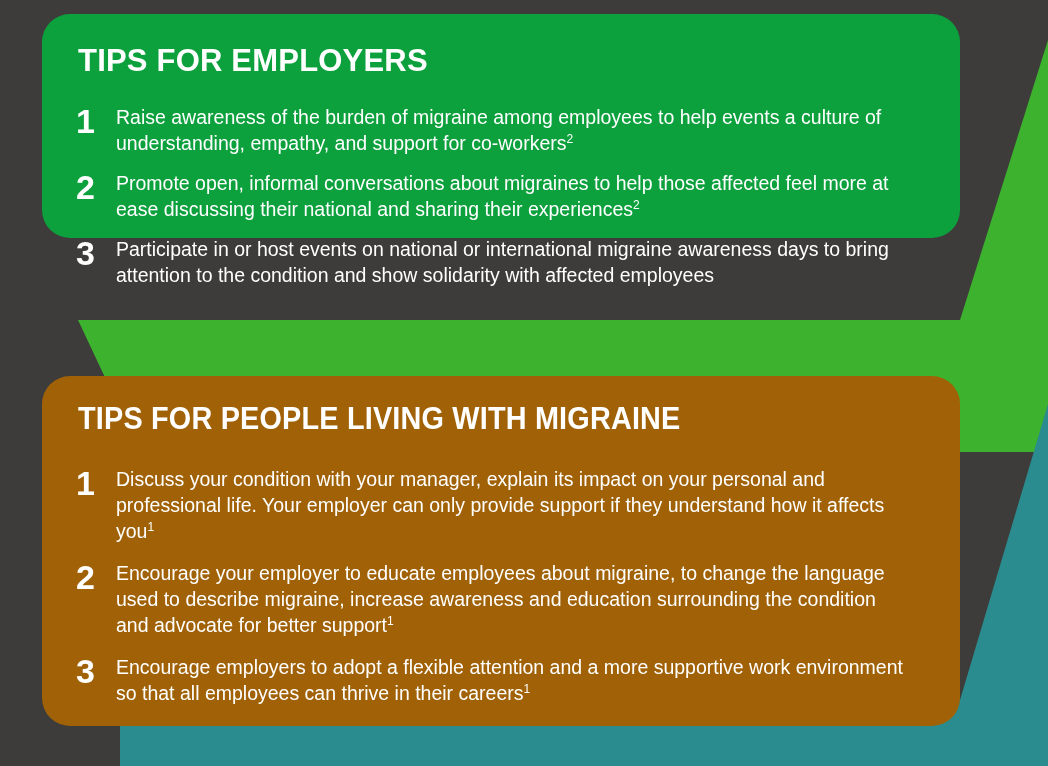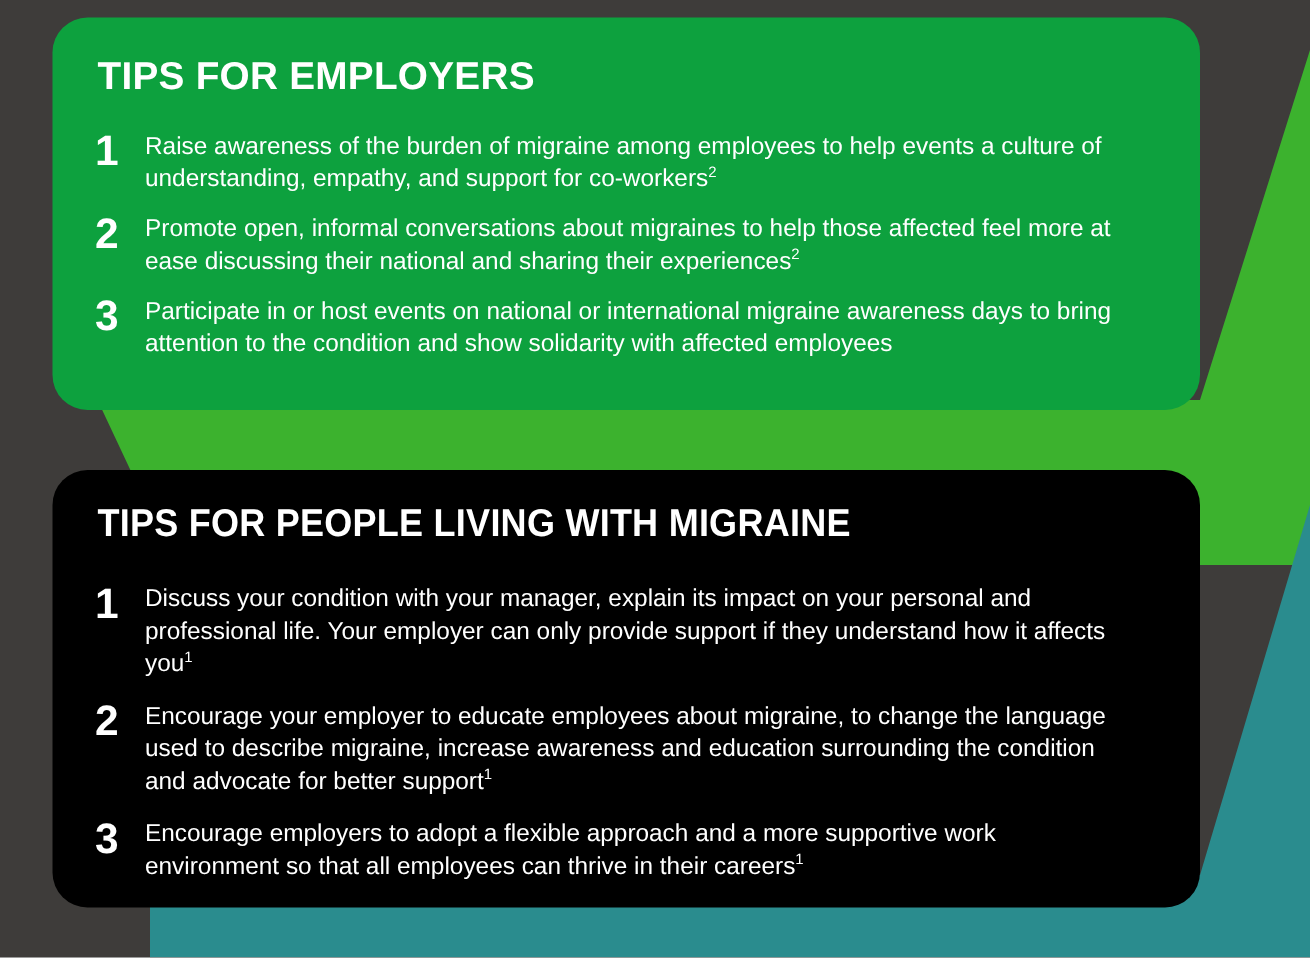--- a/index.html
+++ b/index.html
@@ -27,30 +27,30 @@
   
   .card {
     position: absolute;
     border-radius: 28px;
     box-sizing: border-box;
   }
   .card-employers {
     left: 42px;
     top: 14px;
     width: 918px;
-    height: 314px;
+    height: 224px;
     background: #0da13e;
     padding: 30px 22px 0 34px;
   }
   .card-living {
     left: 42px;
     top: 376px;
     width: 918px;
     height: 350px;
-    background: #000000;
+    background: #a16207;
     padding: 26px 52px 0 34px;
   }
 
   .card-title {
     color: #ffffff;
     font-weight: bold;
     letter-spacing: 0.2px;
     margin: 0 0 26px 2px;
   }
   .card-employers .card-title {
@@ -136,18 +136,18 @@
       <li class="tip">
         <span class="tip-num">1</span>
         <span class="tip-text"><span>Discuss your condition with your manager, explain its impact on your personal and professional life. Your employer can only provide support if they understand how it affects you</span><sup>1</sup></span>
       </li>
       <li class="tip">
         <span class="tip-num">2</span>
         <span class="tip-text"><span>Encourage your employer to educate employees about migraine, to change the language used to describe migraine, increase awareness and education surrounding the condition and advocate for better support</span><sup>1</sup></span>
       </li>
       <li class="tip">
         <span class="tip-num">3</span>
-        <span class="tip-text"><span>Encourage employers to adopt a flexible approach and a more supportive work environment so that all employees can thrive in their careers</span><sup>1</sup></span>
+        <span class="tip-text"><span>Encourage employers to adopt a flexible attention and a more supportive work environment so that all employees can thrive in their careers</span><sup>1</sup></span>
       </li>
     </ul>
   </section>
 
 </div>
 
 </body></html>

